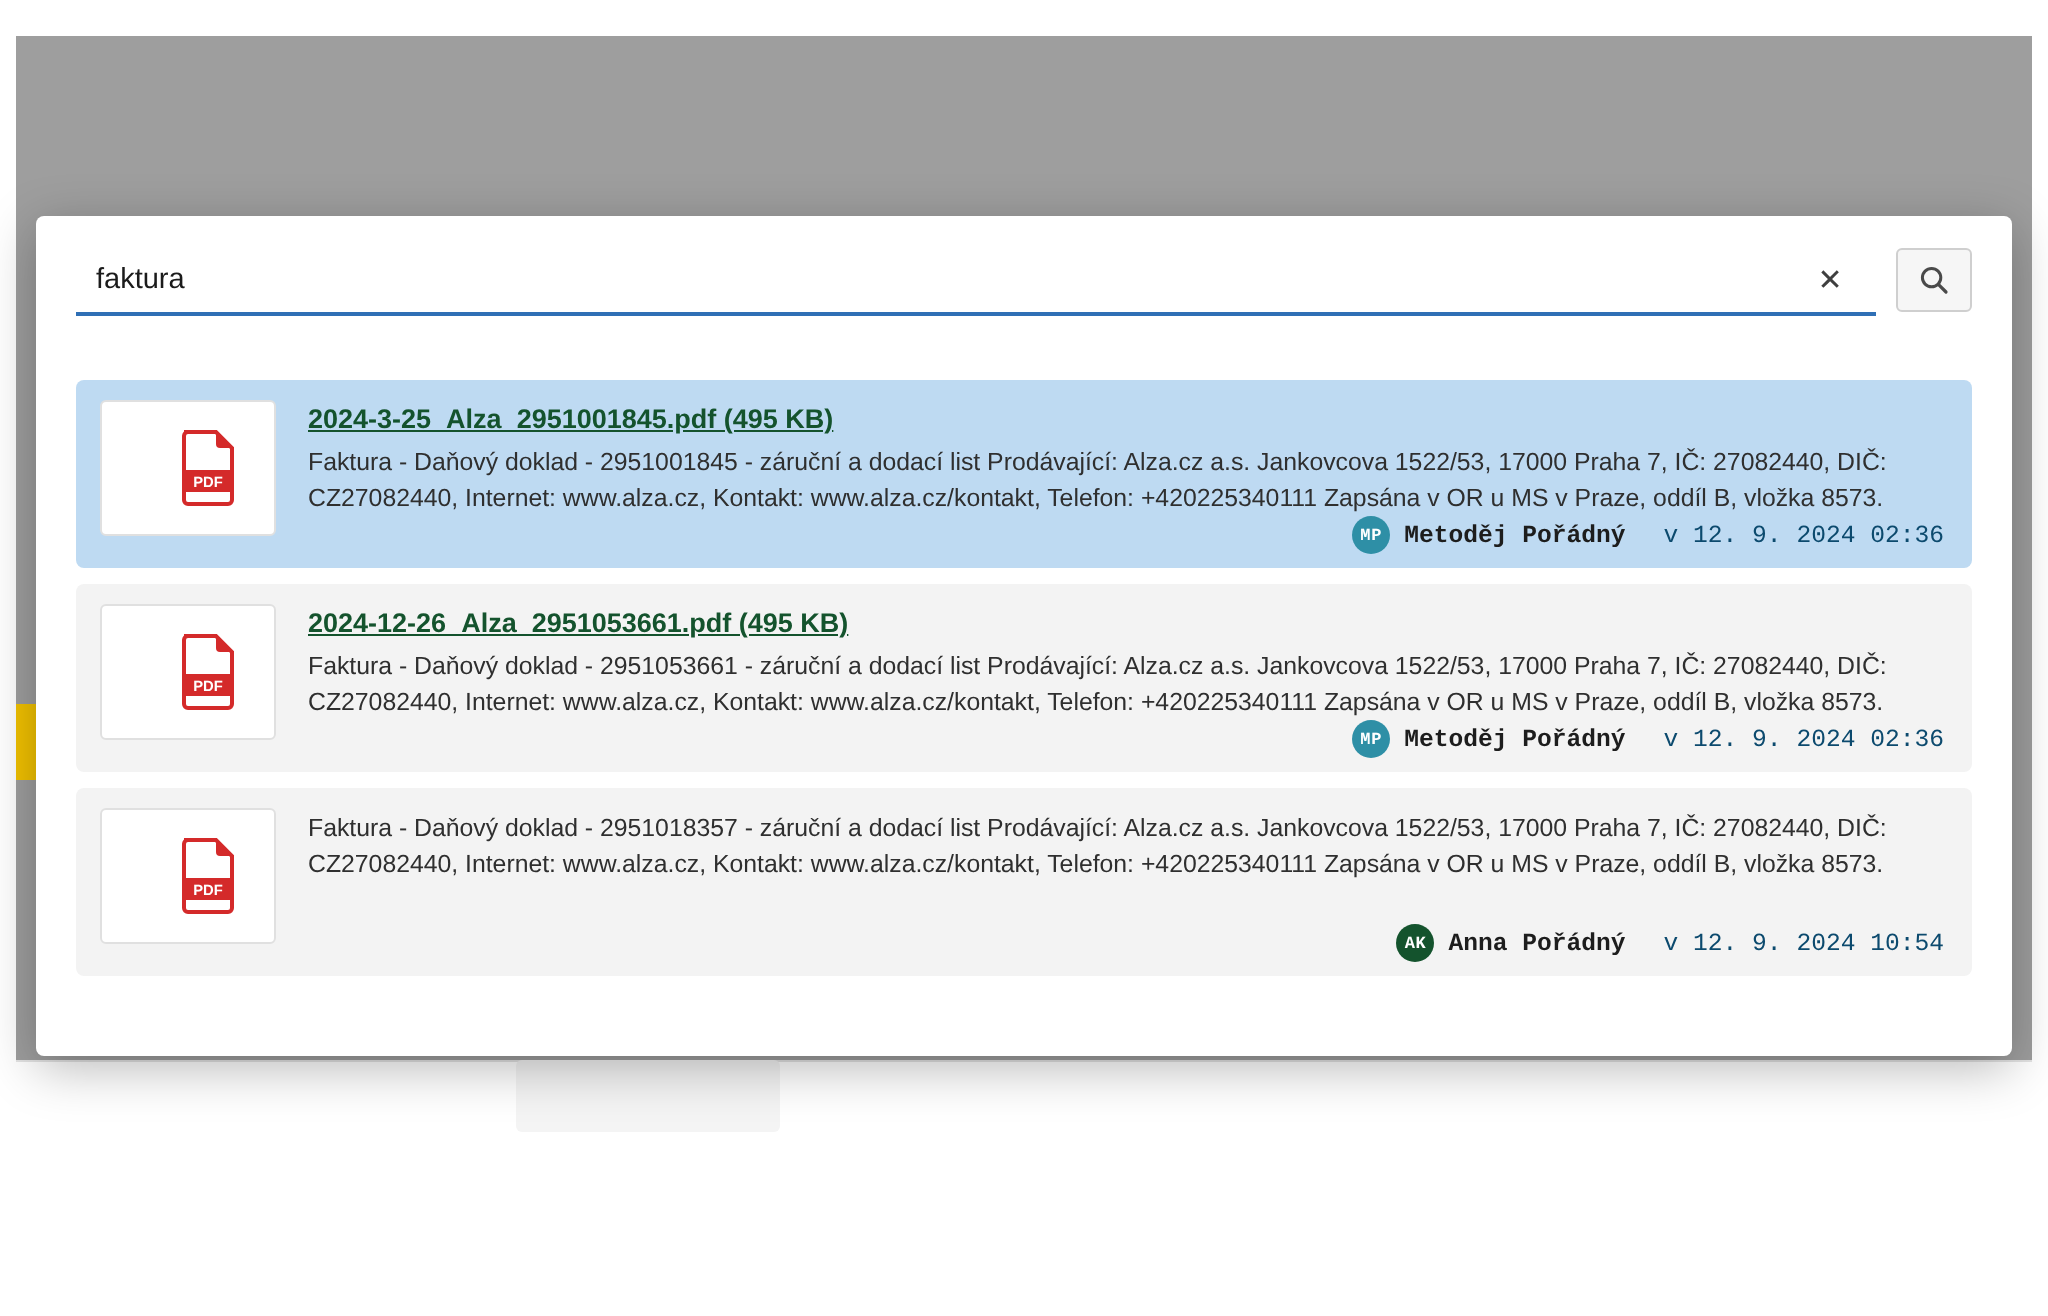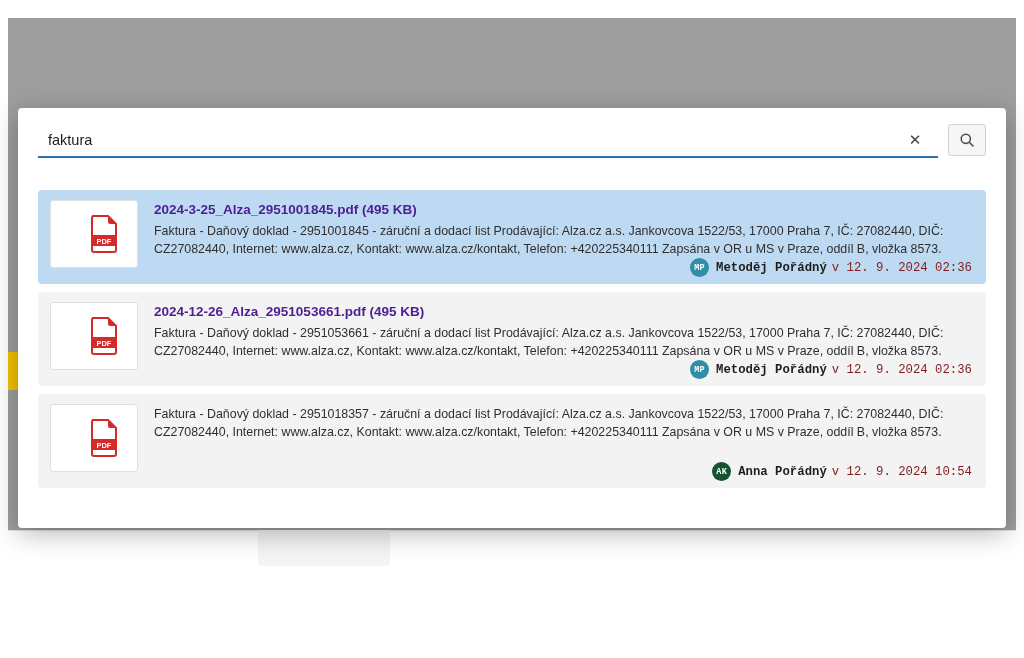--- a/index.html
+++ b/index.html
@@ -204,23 +204,24 @@
   .pdf-icon svg { display: block; }
 
   .result-body {
     flex: 1;
     min-width: 0;
     padding-top: 1px;
   }
   .result-title {
     font-size: 13.5px;
     font-weight: bold;
-    color: #4c1d95;
+    color: #14532d;
     margin-bottom: 4px;
     line-height: 17px;
+    text-decoration: underline;
   }
   .result-snippet {
     font-size: 12.4px;
     color: #2f2f2f;
     line-height: 18px;
     max-height: 38px;
     overflow: hidden;
   }
   .result-meta {
     position: absolute;
@@ -242,24 +243,24 @@
     font-weight: bold;
     display: flex;
     align-items: center;
     justify-content: center;
     margin-right: 7px;
     letter-spacing: 0.3px;
   }
   .author {
     font-weight: bold;
     color: #1d1d1d;
-    margin-right: 5px;
+    margin-right: 19px;
   }
   .timestamp {
-    color: #7f1d1d;
+    color: #0c4a6e;
   }
 </style>
 </head>
 <body>
 
 <div id="root">
 
   <div class="backdrop">
     <div class="backdrop-inner"></div>
     <div class="bg-yellow"></div>

